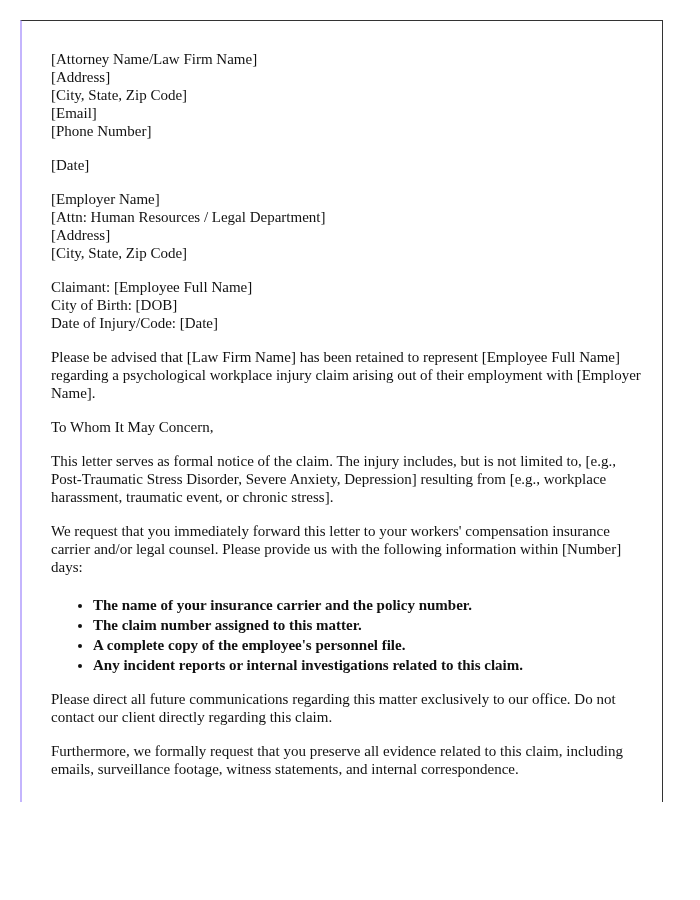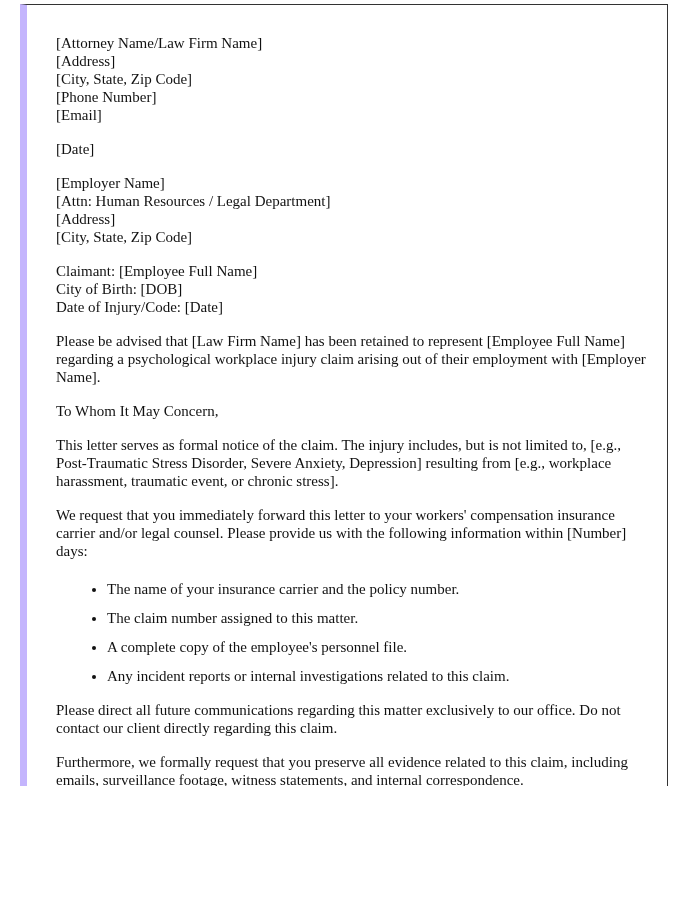--- a/index.html
+++ b/index.html
@@ -13,24 +13,24 @@
       position: relative;
       overflow: hidden;
       font-family: "Liberation Serif", "DejaVu Serif", serif;
       font-size: 15px;
       line-height: 18px;
       color: #111111;
     }
     .page-frame {
       position: absolute;
       left: 20px;
-      top: 4px;
+      top: 20px;
       width: 640px;
       height: 781px;
-      border-left: 7px solid #c4b5fd;
+      border-left: 2px solid #c4b5fd;
       border-top: 1px solid #333333;
       border-right: 1px solid #333333;
       overflow: hidden;
       box-sizing: content-box;
     }
     .letter {
       position: absolute;
       left: 29px;
       top: 29px;
       width: 590px;
@@ -48,35 +48,36 @@
     }
     p.para {
       margin: 0 0 16px 0;
     }
     ul.info-list {
       margin: 0 0 16px 0;
       padding-left: 40px;
       list-style: disc;
     }
     ul.info-list li {
-      margin: 11px;
+      margin: 2px;
+      font-weight: bold;
     }
   </style>
 </head>
 <body>
 
 <div class="page-frame">
   <div class="letter">
 
     <div class="block">
       <span class="line">[Attorney Name/Law Firm Name]</span>
       <span class="line">[Address]</span>
       <span class="line">[City, State, Zip Code]</span>
+      <span class="line">[Email]</span>
       <span class="line">[Phone Number]</span>
-      <span class="line">[Email]</span>
     </div>
 
     <div class="block">
       <span class="line">[Date]</span>
     </div>
 
     <div class="block">
       <span class="line">[Employer Name]</span>
       <span class="line">[Attn: Human Resources / Legal Department]</span>
       <span class="line">[Address]</span>

